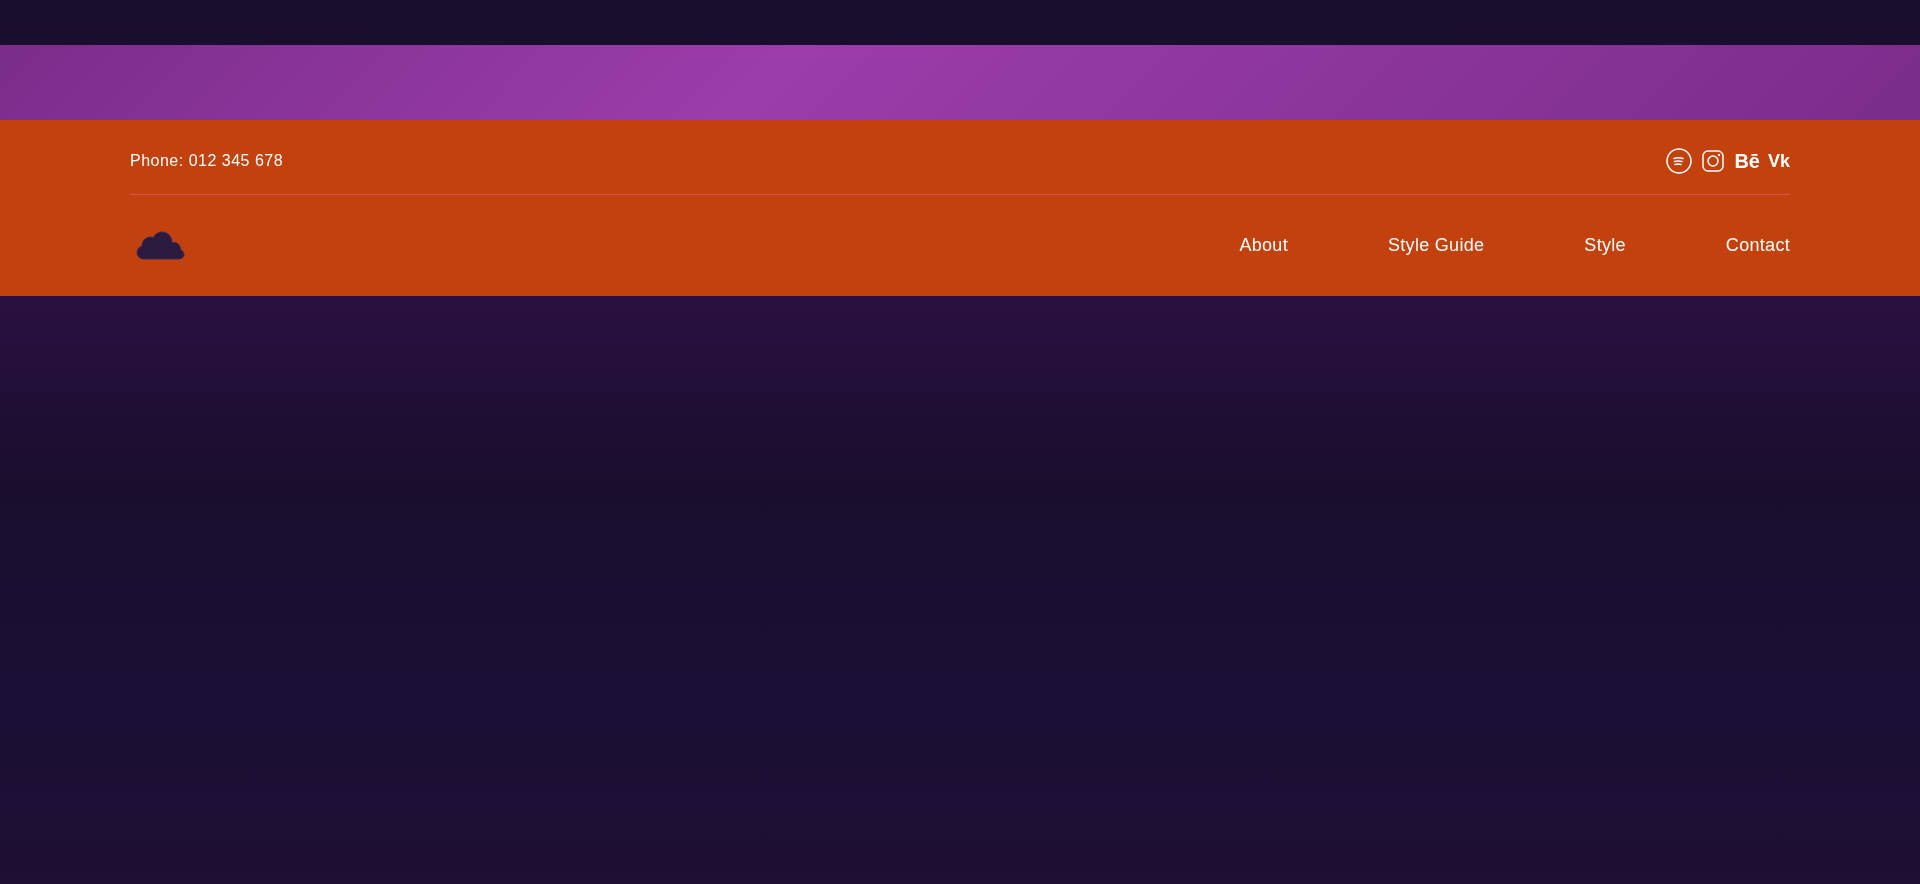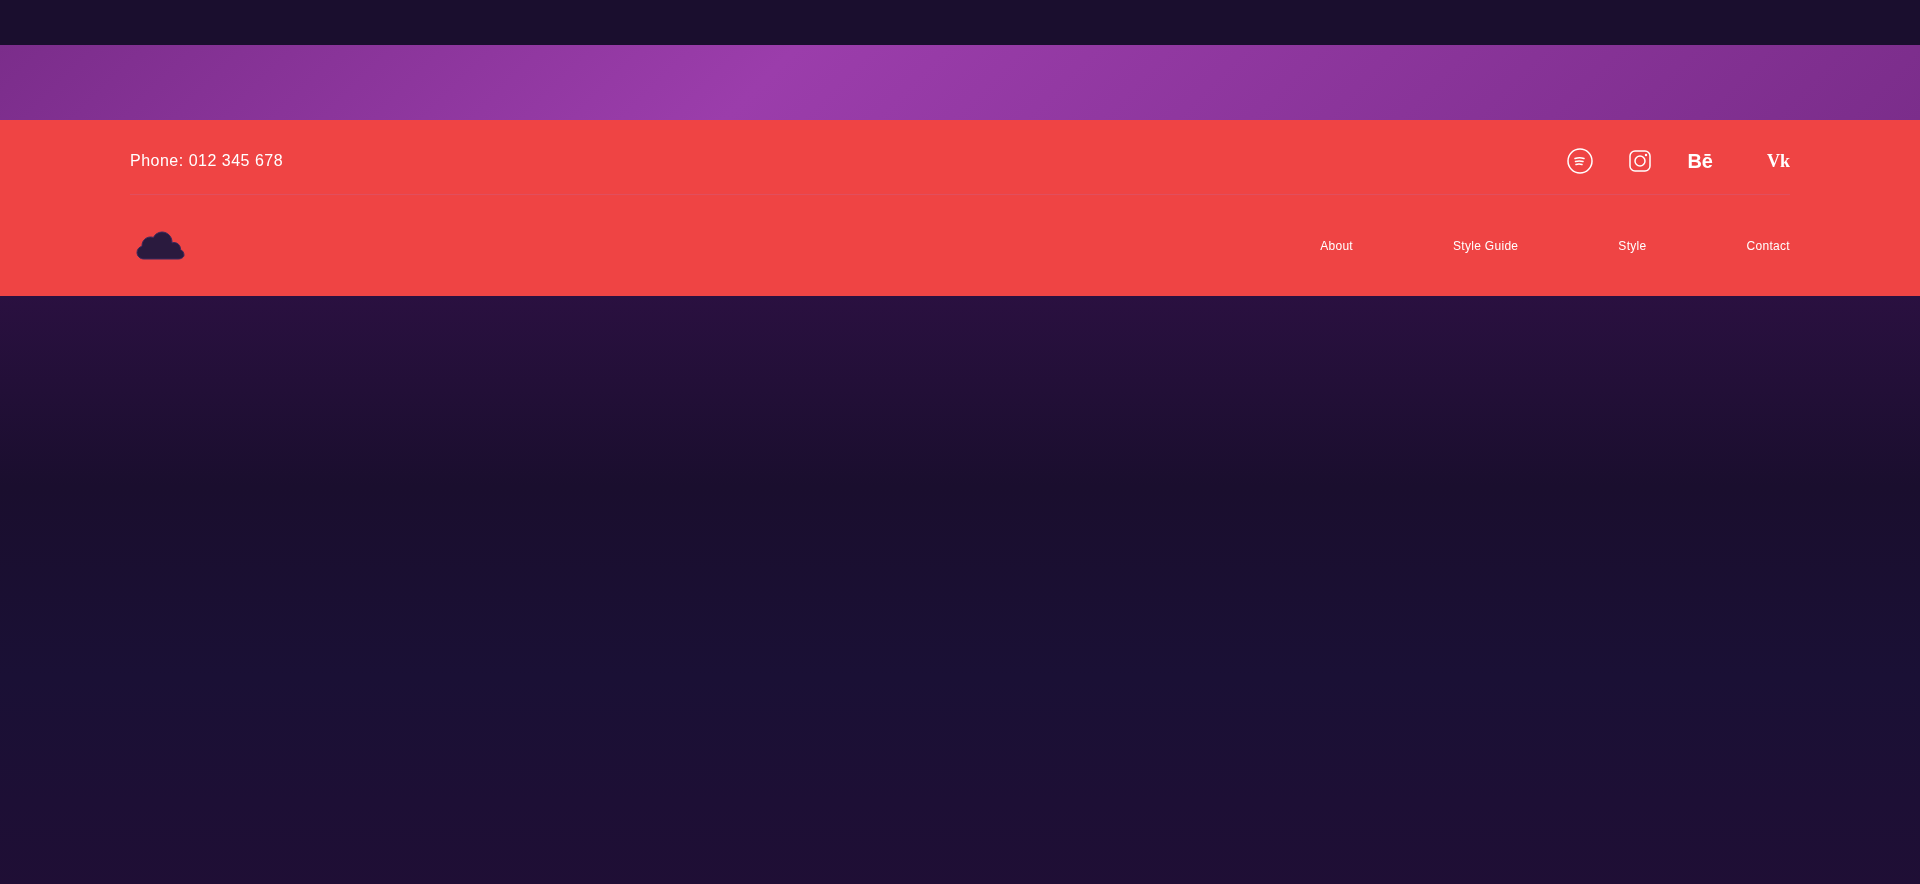--- a/index.html
+++ b/index.html
@@ -24,21 +24,21 @@
 
     
     .purple-banner {
       background: linear-gradient(135deg, #7b2d8b 0%, #9b3dab 40%, #7b2d8b 100%);
       height: 75px;
       width: 100%;
     }
 
     
     .header-section {
-      background-color: #ef4444;
+      background-color: #c2410c;
       padding: 0 130px;
       width: 100%;
     }
 
     .header-top {
       display: flex;
       justify-content: space-between;
       align-items: center;
       padding: 28px 0 20px 0;
     }
@@ -46,21 +46,21 @@
     .phone-text {
       color: #ffffff;
       font-size: 16px;
       font-weight: 400;
       letter-spacing: 0.5px;
     }
 
     .social-icons {
       display: flex;
       align-items: center;
-      gap: 34px;
+      gap: 8px;
     }
 
     .social-icon {
       color: #ffffff;
       font-size: 18px;
       cursor: pointer;
       display: flex;
       align-items: center;
       justify-content: center;
     }
@@ -86,21 +86,21 @@
     }
 
     .nav-links {
       display: flex;
       align-items: center;
       gap: 100px;
     }
 
     .nav-link {
       color: #ffffff;
-      font-size: 12px;
+      font-size: 18px;
       font-weight: 400;
       cursor: pointer;
       letter-spacing: 0.3px;
       text-decoration: none;
     }
 
     
     .main-content {
       background: linear-gradient(180deg, #2a1040 0%, #1a0e2e 30%, #1a1035 60%, #200e35 100%);
       height: calc(884px - 45px - 75px - 130px);
@@ -137,21 +137,21 @@
           <circle cx="13" cy="13" r="5" stroke="white" stroke-width="1.5"></circle>
           <circle cx="19" cy="7" r="1.2" fill="white"></circle>
         </svg>
       </div>
 
       <div class="social-icon">
         <span style="color:white; font-size:20px; font-weight:bold; font-family:Arial;">Bē</span>
       </div>
 
       <div class="social-icon">
-        <span style="color:white; font-size:18px; font-weight:bold; font-family:Liberation Serif, serif;margin-left:20px;">Vk</span>
+        <span style="color:white; font-size:18px; font-weight:bold; font-family:Liberation Sans, sans-serif;">Vk</span>
       </div>
 
     </div>
   </div>
 
   <div class="divider-line"></div>
 
   <div class="nav-section">
 
     <div class="logo-area">

